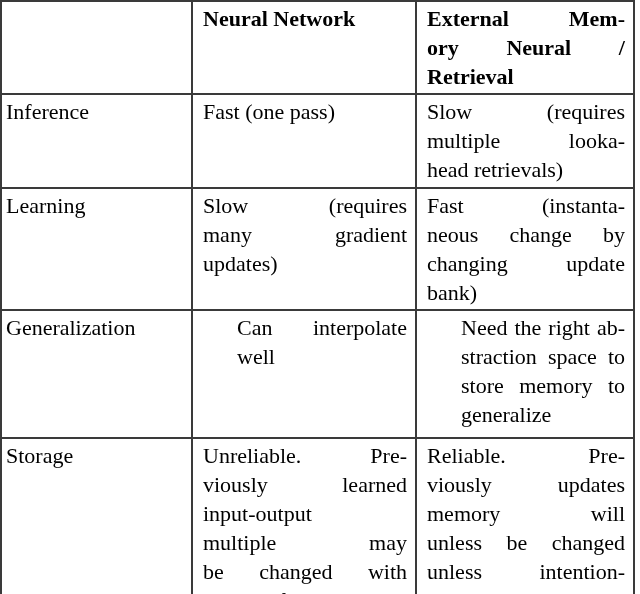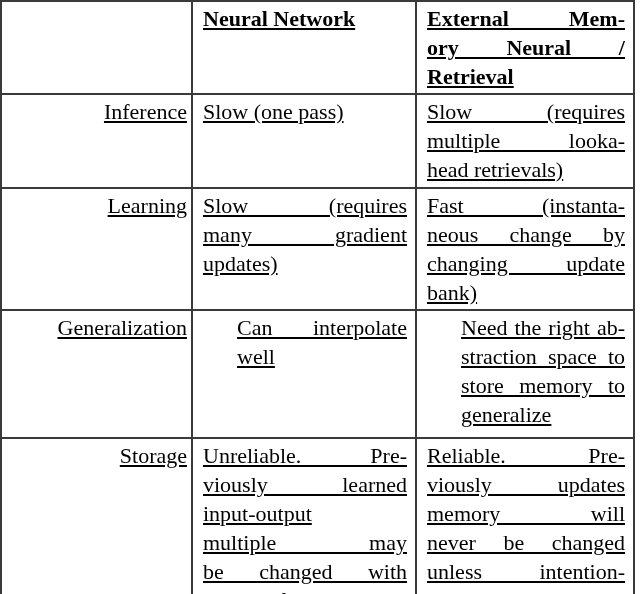--- a/index.html
+++ b/index.html
@@ -13,21 +13,20 @@
     overflow: hidden;
     font-family: "Liberation Serif", "DejaVu Serif", serif;
     color: #000000;
   }
 
   .table-wrap {
     width: 576px;
     height: 594px;
     box-sizing: border-box;
     position: relative;
-    text-decoration: underline;
   }
 
   table.comparison-table {
     border-collapse: collapse;
     table-layout: fixed;
     width: 633px;
     margin: 0;
     border-top: 2px solid #3a3a3a;
     border-left: 2px solid #3a3a3a;
   }
@@ -57,21 +56,21 @@
   table.comparison-table thead th {
     font-weight: bold;
     height: 86px;
   }
   table.comparison-table thead th.blank-corner {
     text-align: left;
   }
 
   
   table.comparison-table td.row-label {
-    text-align: right;
+    text-align: left;
     text-justify: auto;
     padding-left: 4px;
     padding-right: 4px;
   }
 
   
   tr.row-inference td   { height: 88px; }
   tr.row-learning td    { height: 113px; }
   tr.row-general td     { height: 122px; padding-left: 44px; }
   tr.row-storage td     { height: 173px; }
@@ -121,21 +120,21 @@
           </span>
         </th>
       </tr>
     </thead>
     <tbody>
 
       <tr class="row-inference">
         <td class="row-label">Inference</td>
         <td>
           <span class="jtext">
-            <span class="line last">Slow (one pass)</span>
+            <span class="line last">Fast (one pass)</span>
           </span>
         </td>
         <td>
           <span class="jtext">
             <span class="line">Slow      (requires</span>
             <span class="line">multiple     looka-</span>
             <span class="line last">head retrievals)</span>
           </span>
         </td>
       </tr>
@@ -187,21 +186,21 @@
             <span class="line">multiple      may</span>
             <span class="line">be  changed  with</span>
             <span class="line last">update of weights</span>
           </span>
         </td>
         <td>
           <span class="jtext">
             <span class="line">Reliable.      Pre-</span>
             <span class="line">viously      updates</span>
             <span class="line">memory       will</span>
-            <span class="line">never be changed</span>
+            <span class="line">unless be changed</span>
             <span class="line">unless  intention-</span>
             <span class="line last">ally discarded</span>
           </span>
         </td>
       </tr>
 
     </tbody>
   </table>
 </div>
 

